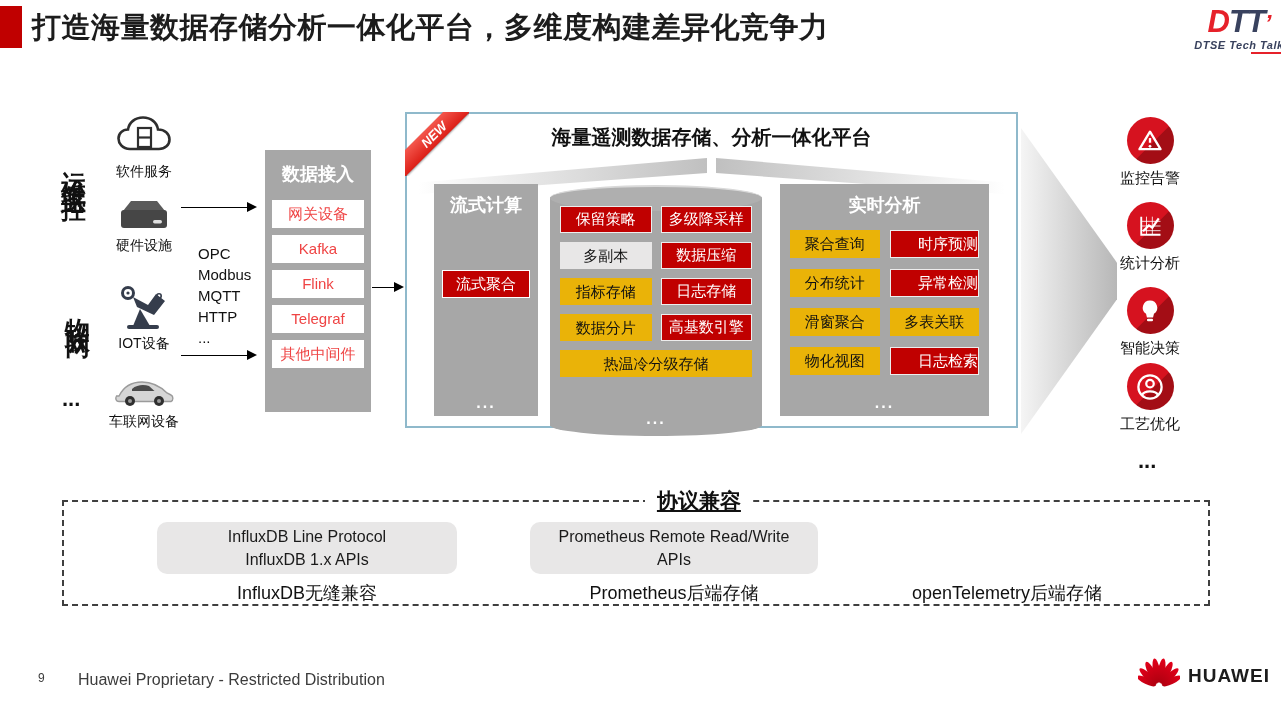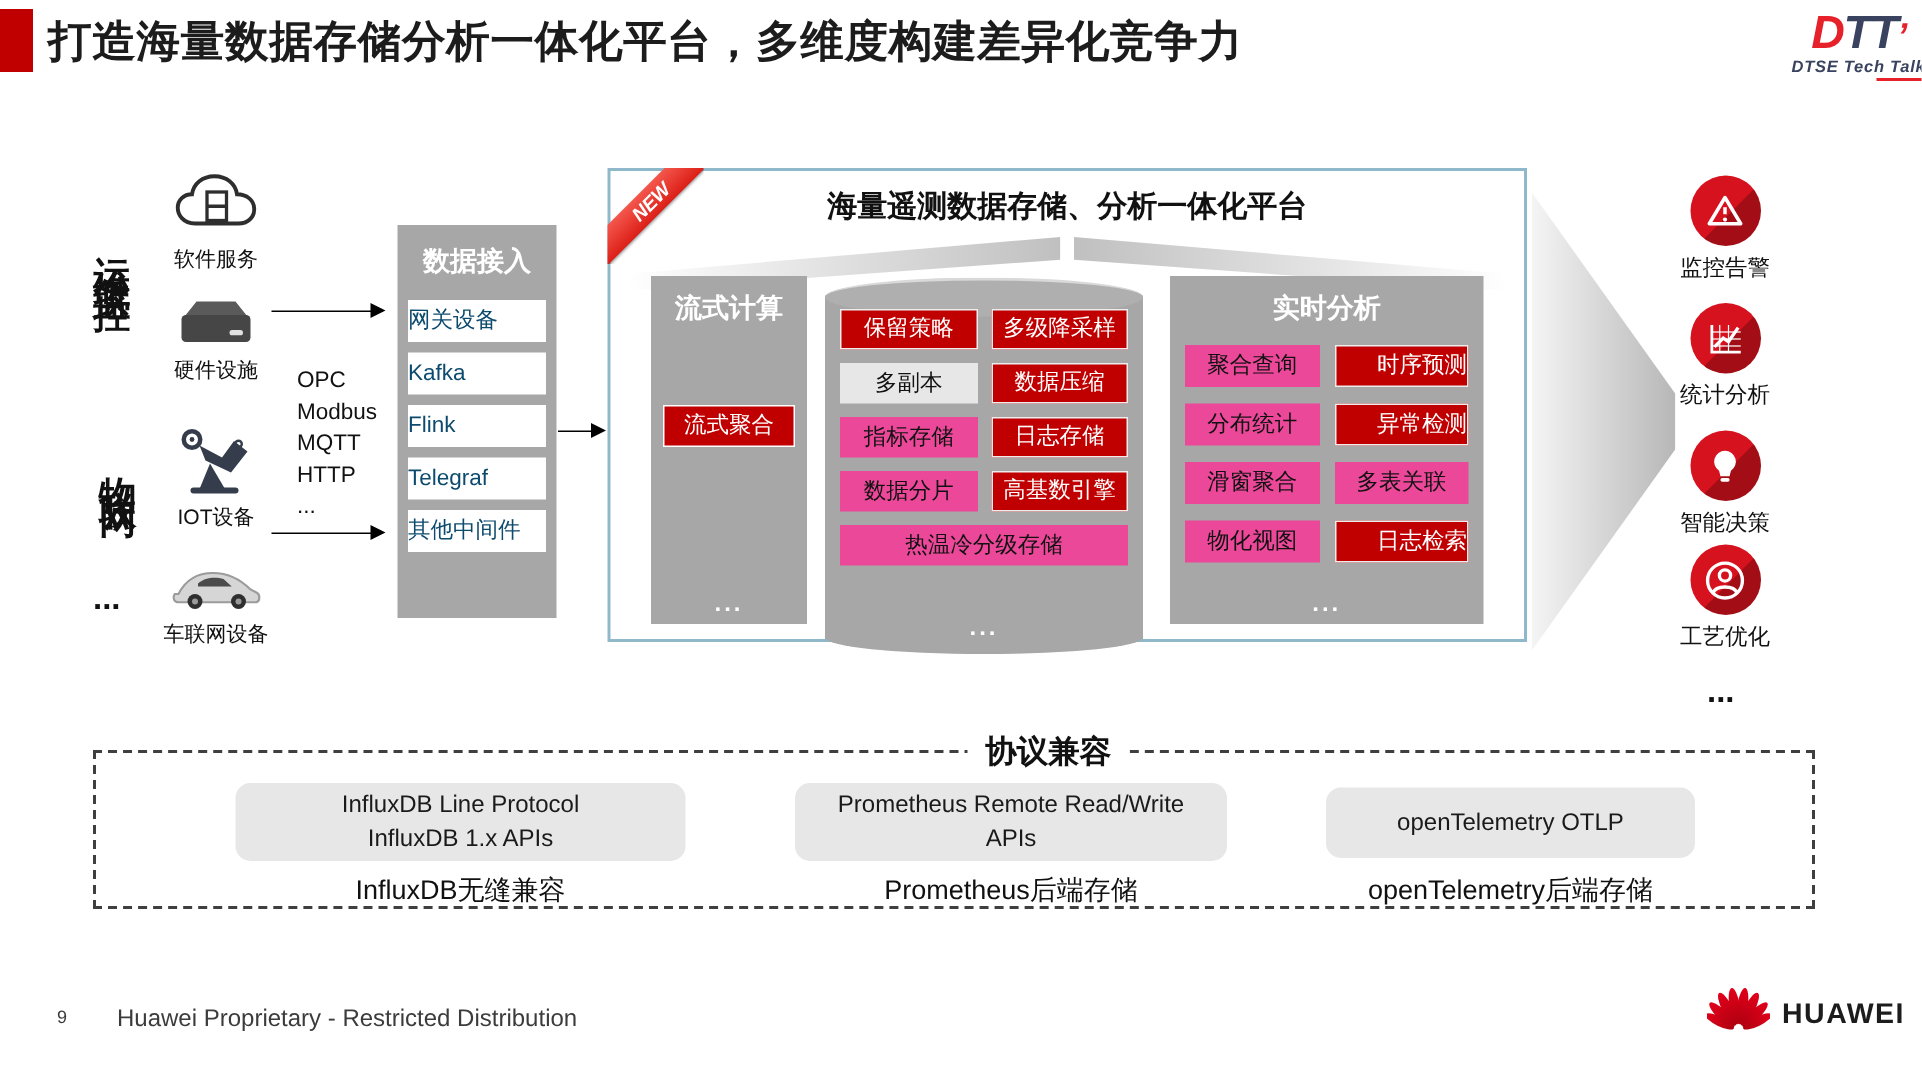--- a/index.html
+++ b/index.html
@@ -43,21 +43,21 @@
   .harrow::after { content:''; position:absolute; right:-2px; top:-6px;
     border-left:10px solid #000; border-top:5px solid transparent; border-bottom:5px solid transparent; }
   .arrow1 { left:181px; top:207px; width:74px; }
   .arrow2 { left:181px; top:355px; width:74px; }
   .arrow3 { left:372px; top:287px; width:30px; }
 
   
   .ingest { left:265px; top:150px; width:106px; height:262px; background:#A7A7A7; padding-top:12px; }
   .col-title { text-align:center; color:#fff; font-weight:800; font-size:18px; }
   .ingest-items { margin-top:14px; padding:0 7px; display:flex; flex-direction:column; gap:7px; }
-  .ingest-item { background:#fff; height:28px; line-height:28px; text-align:left; font-size:15px; color:#0c4a6e; }
+  .ingest-item { background:#fff; height:28px; line-height:28px; text-align:center; font-size:15px; color:#ef4444; }
 
   
   .platform { left:405px; top:112px; width:613px; height:316px; background:#fff; border:2px solid #8FB9CB; }
   .ribbon-wrap { left:-2px; top:-2px; width:64px; height:64px; overflow:hidden; }
   .ribbon { position:absolute; top:13px; left:-30px; width:118px; padding:2px 0;
     background:linear-gradient(180deg,#F4574D,#DC1F17); color:#fff; text-align:center;
     font-weight:800; font-style:italic; font-size:13px; transform:rotate(-45deg);
     box-shadow:0 1px 2px rgba(0,0,0,.4); }
   .platform-title { left:0; right:0; top:10px; text-align:center; font-size:20px; font-weight:800; color:#111; }
   .wing { top:44px; height:36px; }
@@ -76,21 +76,21 @@
   .cyl { left:143px; top:83px; width:212px; height:229px; }
   .cyl-body { position:absolute; inset:0; background:#A7A7A7; }
   .cyl-top { position:absolute; left:0; right:0; top:-12px; height:26px; border-radius:50%;
     background:#AFAFAF; border-top:2px solid #d9d9d9; }
   .cyl-bot { position:absolute; left:0; right:0; bottom:-10px; height:22px; border-radius:50%; background:#A7A7A7; }
   .cyl-title { position:relative; padding-top:13px; text-align:center; color:#fff; font-weight:800; font-size:18px; }
   .cyl-grid { position:relative; margin-top:9px; padding:0 10px; display:grid;
     grid-template-columns:1fr 1fr; column-gap:9px; row-gap:9px; }
   .pitem { height:27px; line-height:27px; text-align:center; font-size:15px; }
   .pitem.red { background:#C00000; color:#fff; border:1px solid #EDEDED; line-height:24px; }
-  .pitem.white { background:#ec4899; color:#111; }
+  .pitem.white { background:#eab308; color:#111; }
   .pitem.gray { background:#E8E7E7; color:#111; }
   .pitem.span2 { grid-column:1 / span 2; }
   .cyl .dots { position:absolute; bottom:-2px; left:0; right:0; text-align:center;
     color:#fff; font-weight:800; font-size:16px; letter-spacing:2px; }
 
   .ana-col { left:373px; top:70px; width:209px; height:232px; padding-top:9px; }
   .ana-grid { margin-top:13px; padding:0 10px; display:grid;
     grid-template-columns:1fr 1fr; column-gap:10px; row-gap:11px; }
   .ana-grid .pitem { height:28px; line-height:28px; }
   .ana-grid .pitem.red { line-height:25px;text-align:right; }
@@ -108,21 +108,21 @@
   .out-label { font-size:15px; color:#111; margin-top:5px; }
   .out1 { left:1105px; top:117px; }
   .out2 { left:1105px; top:202px; }
   .out3 { left:1105px; top:287px; }
   .out4 { left:1105px; top:363px; }
   .out-dots { left:1138px; top:448px; }
 
   
   .compat-box { left:62px; top:500px; width:1148px; height:106px; border:2px dashed #3f3f3f; }
   .compat-title { left:55.5%; top:-15px; transform:translateX(-50%); background:#fff;
-    padding:0 12px; font-size:21px; font-weight:800; color:#111; white-space:nowrap; }
+    padding:0 12px; font-size:21px; font-weight:800; color:#111; white-space:nowrap;text-decoration:underline; }
   .compat-card { background:#E8E7E7; border-radius:10px; display:flex; flex-direction:column;
     align-items:center; justify-content:center; font-size:16px; color:#1a1a1a; line-height:23px; }
   .card1 { left:93px; top:20px; width:300px; height:52px; }
   .card2 { left:466px; top:20px; width:288px; height:52px; }
   .card3 { left:820px; top:23px; width:246px; height:47px; }
   .compat-caption { top:79px; text-align:center; font-size:18px; color:#111; }
   .cap1 { left:93px; width:300px; }
   .cap2 { left:466px; width:288px; }
   .cap3 { left:820px; width:246px; }
 
@@ -324,23 +324,20 @@
   <div class="abs compat-title">协议兼容</div>
 
   <div class="abs compat-card card1">
     <div>InfluxDB Line Protocol</div>
     <div>InfluxDB 1.x APIs</div>
   </div>
   <div class="abs compat-card card2">
     <div>Prometheus Remote Read/Write</div>
     <div>APIs</div>
   </div>
-  <div class="abs compat-card card3">
-    <div>openTelemetry OTLP</div>
-  </div>
 
   <div class="abs compat-caption cap1">InfluxDB无缝兼容</div>
   <div class="abs compat-caption cap2">Prometheus后端存储</div>
   <div class="abs compat-caption cap3">openTelemetry后端存储</div>
 </div>
 
 <div class="abs page-num">9</div>
 <div class="abs footer-text">Huawei Proprietary -  Restricted Distribution</div>
 
 <div class="abs brand">

